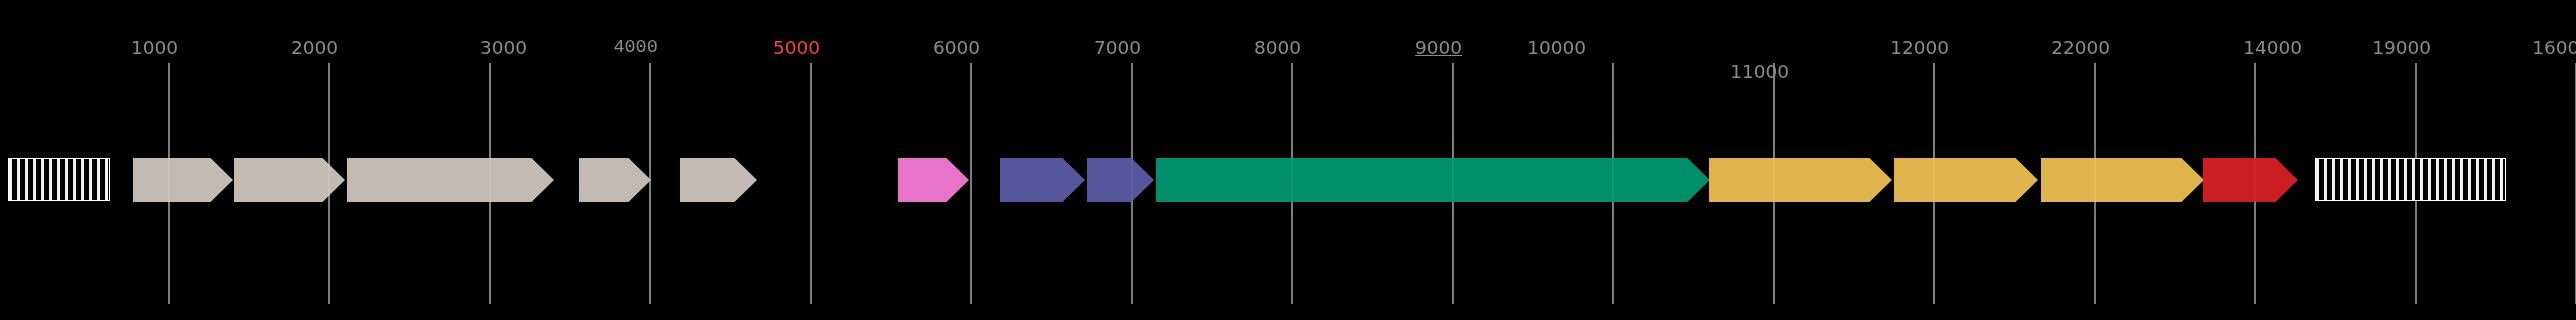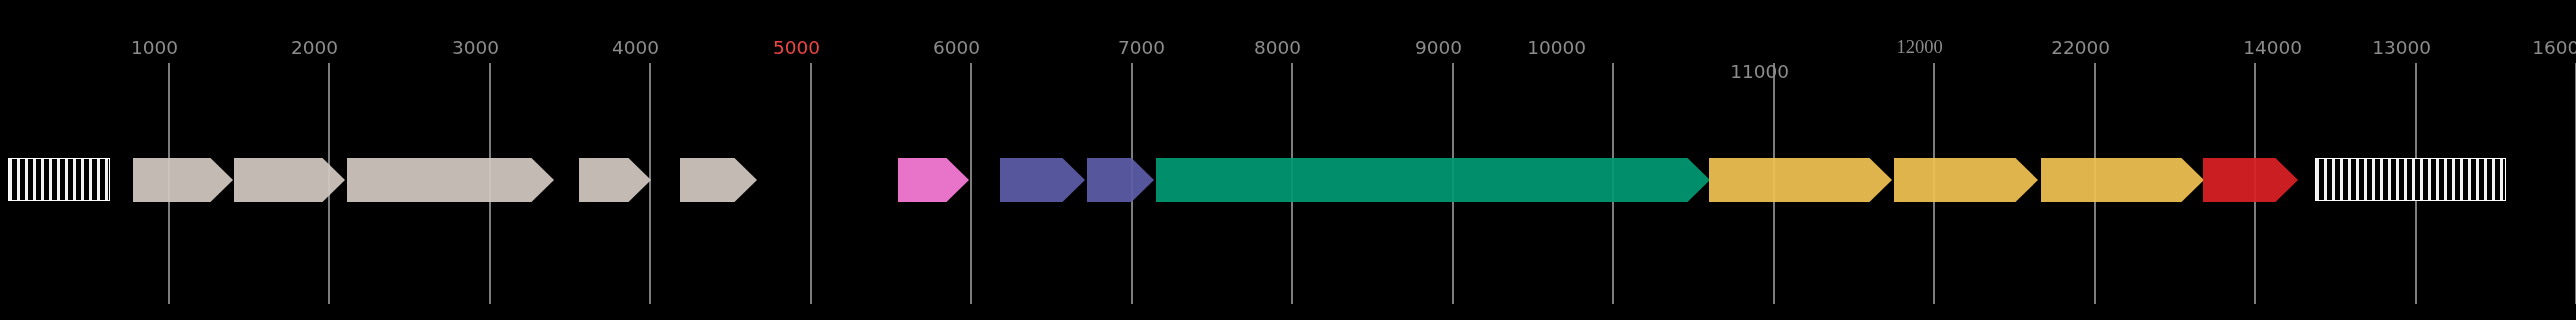--- a/index.html
+++ b/index.html
@@ -52,33 +52,33 @@
       #000000 3.2px, #000000 8px);
   }
 </style>
 </head>
 <body>
 
 <div class="figure">
   <div>
       <div class="tick-label" style="left: 169px; color: rgb(140, 140, 140);">1000</div>
       <div class="tick-label" style="left: 329px; color: rgb(140, 140, 140);">2000</div>
-      <div class="tick-label" style="left: 490px; color: rgb(140, 140, 140);">3000</div>
-      <div class="tick-label" style="left: 650px; color: rgb(140, 140, 140);">4000</div>
+      <div class="tick-label" style="left: 518px; color: rgb(140, 140, 140);">3000</div>
+      <div class="tick-label" style="left: 650px; color: rgb(140, 140, 140); font-family: Liberation Mono, monospace;">4000</div>
       <div class="tick-label" style="left: 811px; color: #ef4444;">5000</div>
       <div class="tick-label" style="left: 971px; color: rgb(140, 140, 140);">6000</div>
-      <div class="tick-label" style="left: 1132px; color: rgb(140, 140, 140); margin-left: 24px;">7000</div>
+      <div class="tick-label" style="left: 1132px; color: rgb(140, 140, 140);">7000</div>
       <div class="tick-label" style="left: 1292px; color: rgb(140, 140, 140);">8000</div>
-      <div class="tick-label" style="left: 1453px; color: rgb(140, 140, 140);">9000</div>
+      <div class="tick-label" style="left: 1453px; color: rgb(140, 140, 140); text-decoration: underline;">9000</div>
       <div class="tick-label" style="left: 1571px; color: rgb(140, 140, 140);">10000</div>
       <div class="tick-label" style="left: 1774px; color: rgb(140, 140, 140); margin-top: 24px;">11000</div>
-      <div class="tick-label" style="left: 1934px; color: rgb(140, 140, 140); font-family: Liberation Serif, serif;">12000</div>
+      <div class="tick-label" style="left: 1934px; color: rgb(140, 140, 140);">12000</div>
       <div class="tick-label" style="left: 2095px; color: rgb(140, 140, 140);">22000</div>
       <div class="tick-label" style="left: 2255px; color: rgb(140, 140, 140); margin-left: 32px;">14000</div>
-      <div class="tick-label" style="left: 2416px; color: rgb(140, 140, 140);">13000</div>
+      <div class="tick-label" style="left: 2416px; color: rgb(140, 140, 140);">19000</div>
       <div class="tick-label" style="left: 2576px; color: rgb(140, 140, 140);">16000</div>
     </div>
   <div>
       <div class="gridline" style="left: 168px; background: rgb(125, 125, 125);"></div>
       <div class="gridline" style="left: 328px; background: rgb(125, 125, 125);"></div>
       <div class="gridline" style="left: 489px; background: rgb(125, 125, 125);"></div>
       <div class="gridline" style="left: 649px; background: rgb(125, 125, 125);"></div>
       <div class="gridline" style="left: 810px; background: rgb(125, 125, 125);"></div>
       <div class="gridline" style="left: 970px; background: rgb(125, 125, 125);"></div>
       <div class="gridline" style="left: 1131px; background: rgb(125, 125, 125);"></div>

